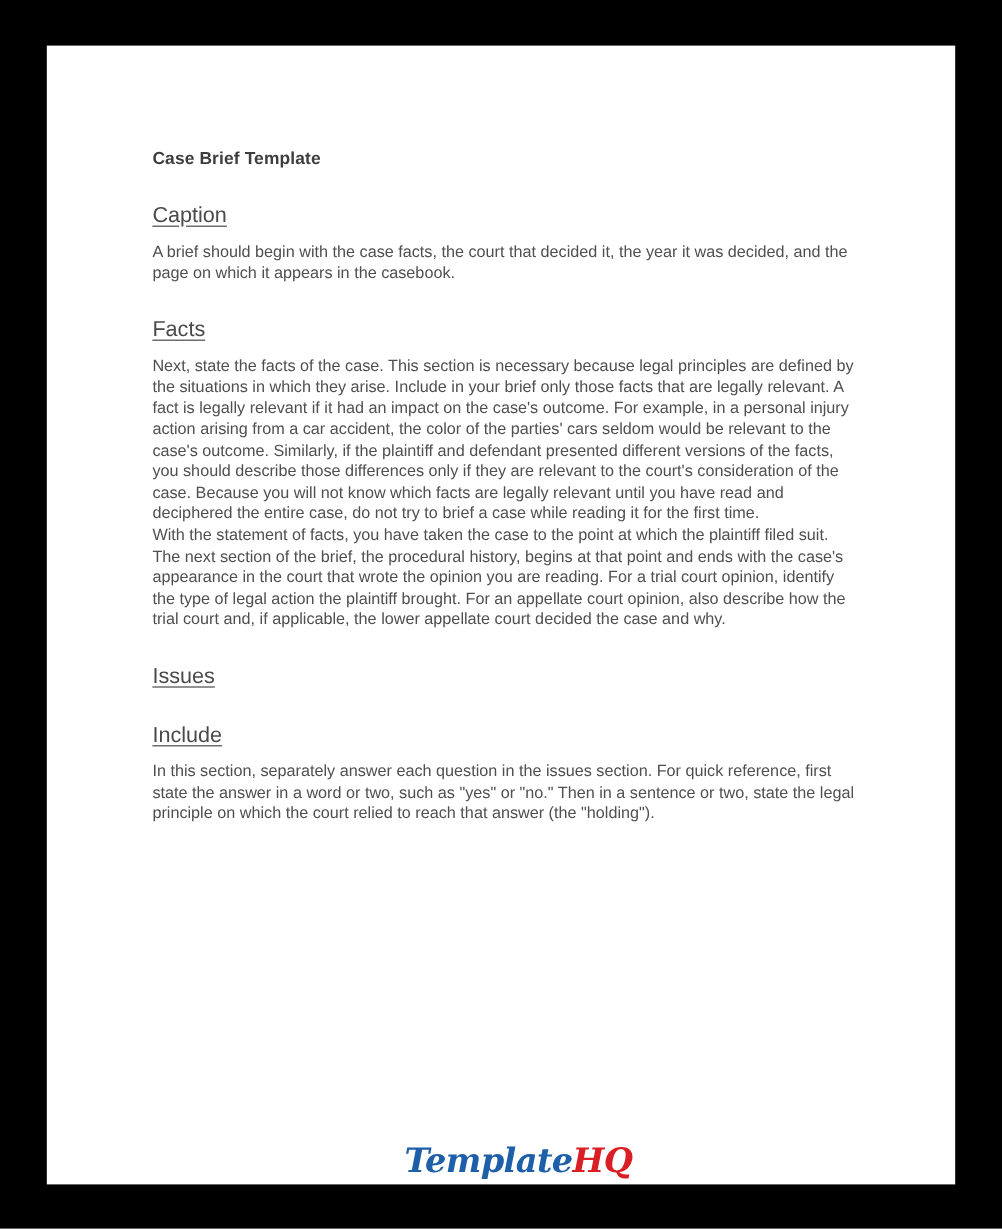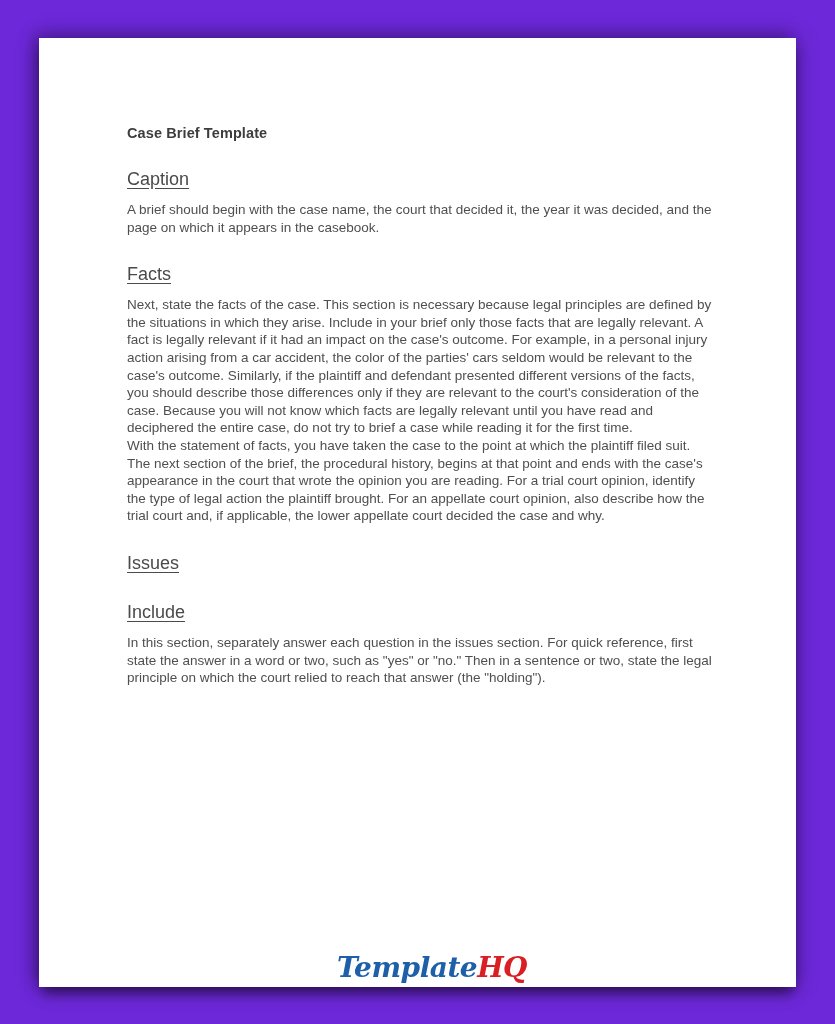--- a/index.html
+++ b/index.html
@@ -5,21 +5,21 @@
   * { box-sizing: border-box; }
   html, body {
     margin: 0;
     padding: 0;
     background: #ffffff;
     font-family: "Liberation Sans", sans-serif;
   }
   .canvas {
     width: 835px;
     height: 1024px;
-    background: #6d28d9;
+    background: #000000;
     position: relative;
     overflow: hidden;
   }
   .page {
     position: absolute;
     left: 39px;
     top: 38px;
     width: 757px;
     height: 949px;
     background: #ffffff;
@@ -68,21 +68,21 @@
 </head>
 <body>
 
 <div class="canvas">
   <div class="page">
 
     <h1 class="page-title">Case Brief Template</h1>
 
     <section>
       <h2 class="section-heading">Caption</h2>
-      <p class="body-text">A brief should begin with the case name, the court that decided it, the year it was decided, and the page on which it appears in the casebook.</p>
+      <p class="body-text">A brief should begin with the case facts, the court that decided it, the year it was decided, and the page on which it appears in the casebook.</p>
     </section>
 
     <section>
       <h2 class="section-heading">Facts</h2>
       <p class="body-text">Next, state the facts of the case. This section is necessary because legal principles are defined by the situations in which they arise. Include in your brief only those facts that are legally relevant. A fact is legally relevant if it had an impact on the case's outcome. For example, in a personal injury action arising from a car accident, the color of the parties' cars seldom would be relevant to the case's outcome. Similarly, if the plaintiff and defendant presented different versions of the facts, you should describe those differences only if they are relevant to the court's consideration of the case. Because you will not know which facts are legally relevant until you have read and deciphered the entire case, do not try to brief a case while reading it for the first time.</p>
     </section>
 
     <section>
       <p class="body-text">With the statement of facts, you have taken the case to the point at which the plaintiff filed suit. The next section of the brief, the procedural history, begins at that point and ends with the case's appearance in the court that wrote the opinion you are reading. For a trial court opinion, identify the type of legal action the plaintiff brought. For an appellate court opinion, also describe how the trial court and, if applicable, the lower appellate court decided the case and why.</p>
     </section>

